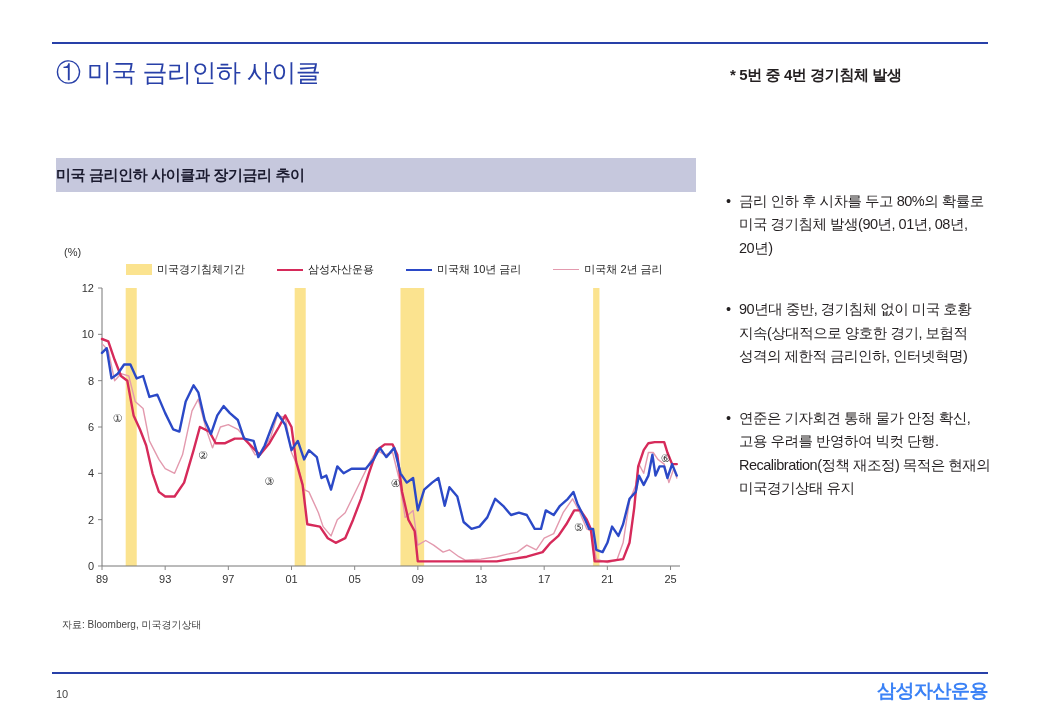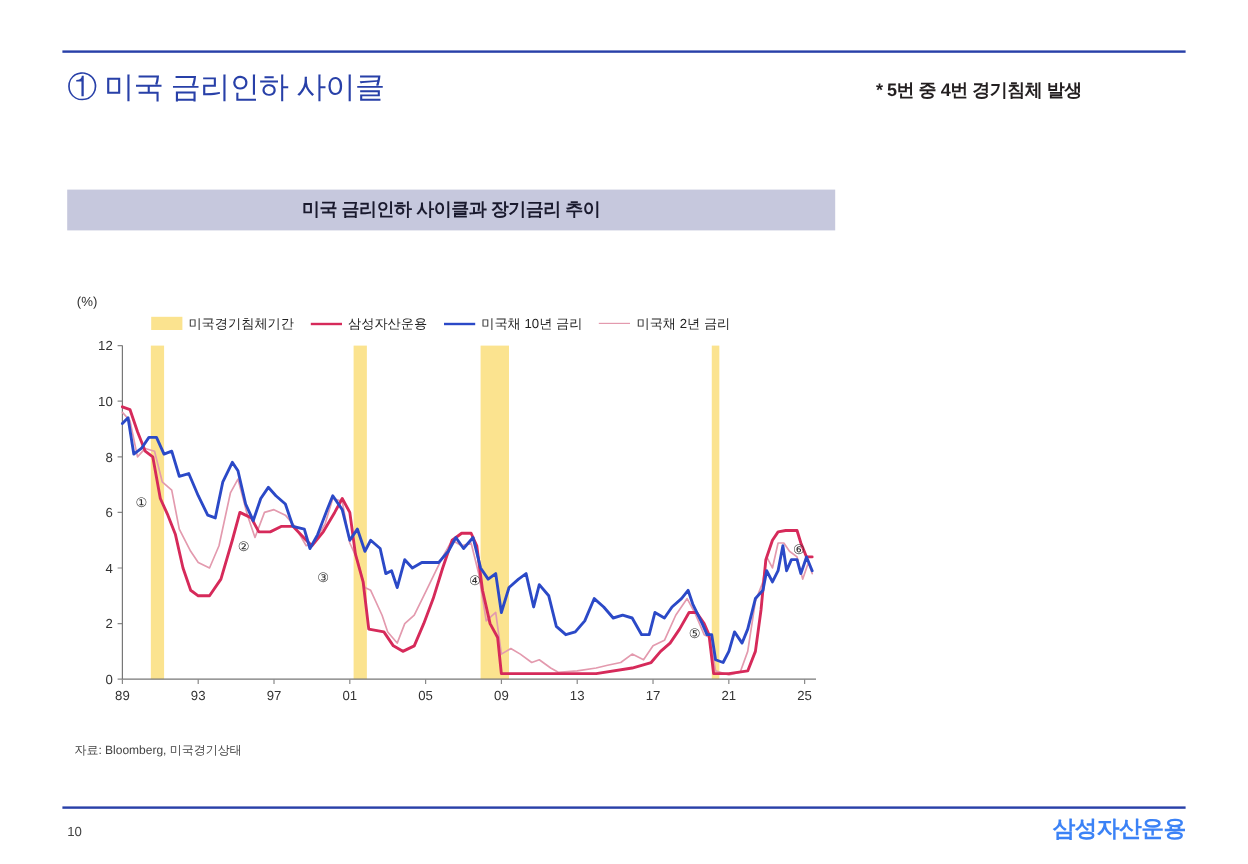--- a/index.html
+++ b/index.html
@@ -56,21 +56,20 @@
   .chart-card {
     position: absolute;
     left: 56px;
     top: 158px;
     width: 640px;
   }
   .chart-header {
     background: #c6c8dd;
     height: 34px;
     line-height: 34px;
-    text-align: center;
     font-size: 15px;
     font-weight: bold;
     color: #1a1a2e;
     letter-spacing: -0.4px;
   }
   .chart-body {
     position: relative;
     height: 430px;
   }
   .unit-label {
@@ -79,21 +78,21 @@
     top: 54px;
     font-size: 11px;
     color: #333;
   }
   .legend {
     position: absolute;
     left: 70px;
     top: 70px;
     display: flex;
     align-items: center;
-    gap: 14px;
+    gap: 32px;
     font-size: 11px;
     color: #222;
   }
   .legend-item {
     display: flex;
     align-items: center;
     gap: 5px;
     white-space: nowrap;
   }
   .swatch-box {
@@ -253,17 +252,22 @@
           <text x="213.39890710382411" y="292.91666666666663" text-anchor="middle" class="marker-text">③</text>
           <text x="339.7377049180321" y="295.23333333333335" text-anchor="middle" class="marker-text">④</text>
           <text x="522.9289617486357" y="339.25" text-anchor="middle" class="marker-text">⑤</text>
           <text x="609.7868852459037" y="269.75" text-anchor="middle" class="marker-text">⑥</text>
         </svg>
     </div>
   </div>
 
   <div class="source">자료: Bloomberg, 미국경기상태</div>
 
+  <div class="bullets">
+    <div class="bullet">금리 인하 후 시차를 두고 80%의 확률로 미국 경기침체 발생(90년, 01년, 08년, 20년)</div>
+    <div class="bullet">90년대 중반, 경기침체 없이 미국 호황 지속(상대적으로 양호한 경기, 보험적 성격의 제한적 금리인하, 인터넷혁명)</div>
+    <div class="bullet">연준은 기자회견 통해 물가 안정 확신, 고용 우려를 반영하여 빅컷 단행. Recalibration(정책 재조정) 목적은 현재의 미국경기상태 유지</div>
+  </div>
 
   <div class="page-number">10</div>
   <div class="brand">삼성자산운용</div>
 
 </div>
 
 </body></html>

